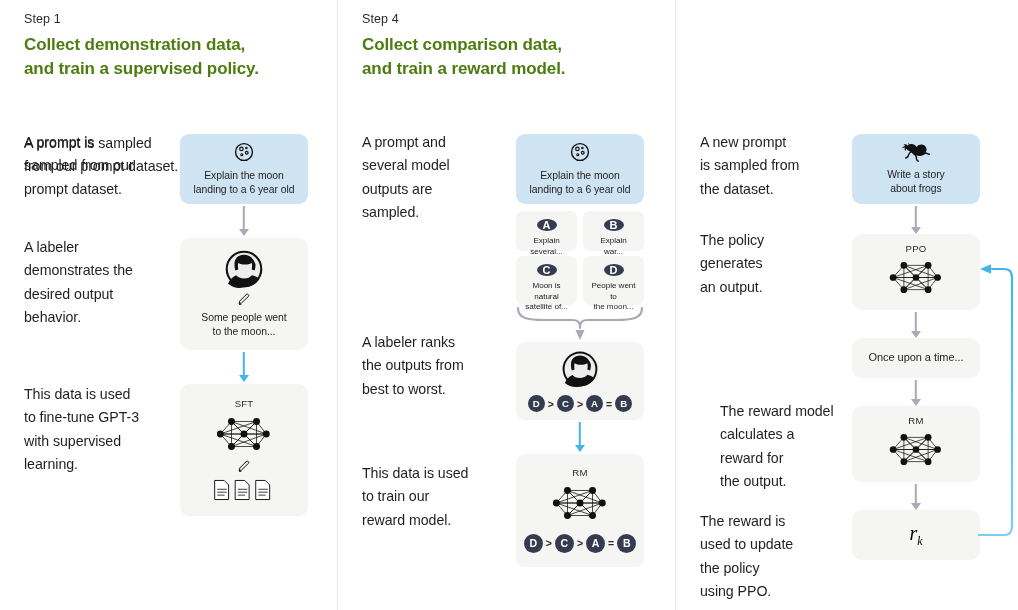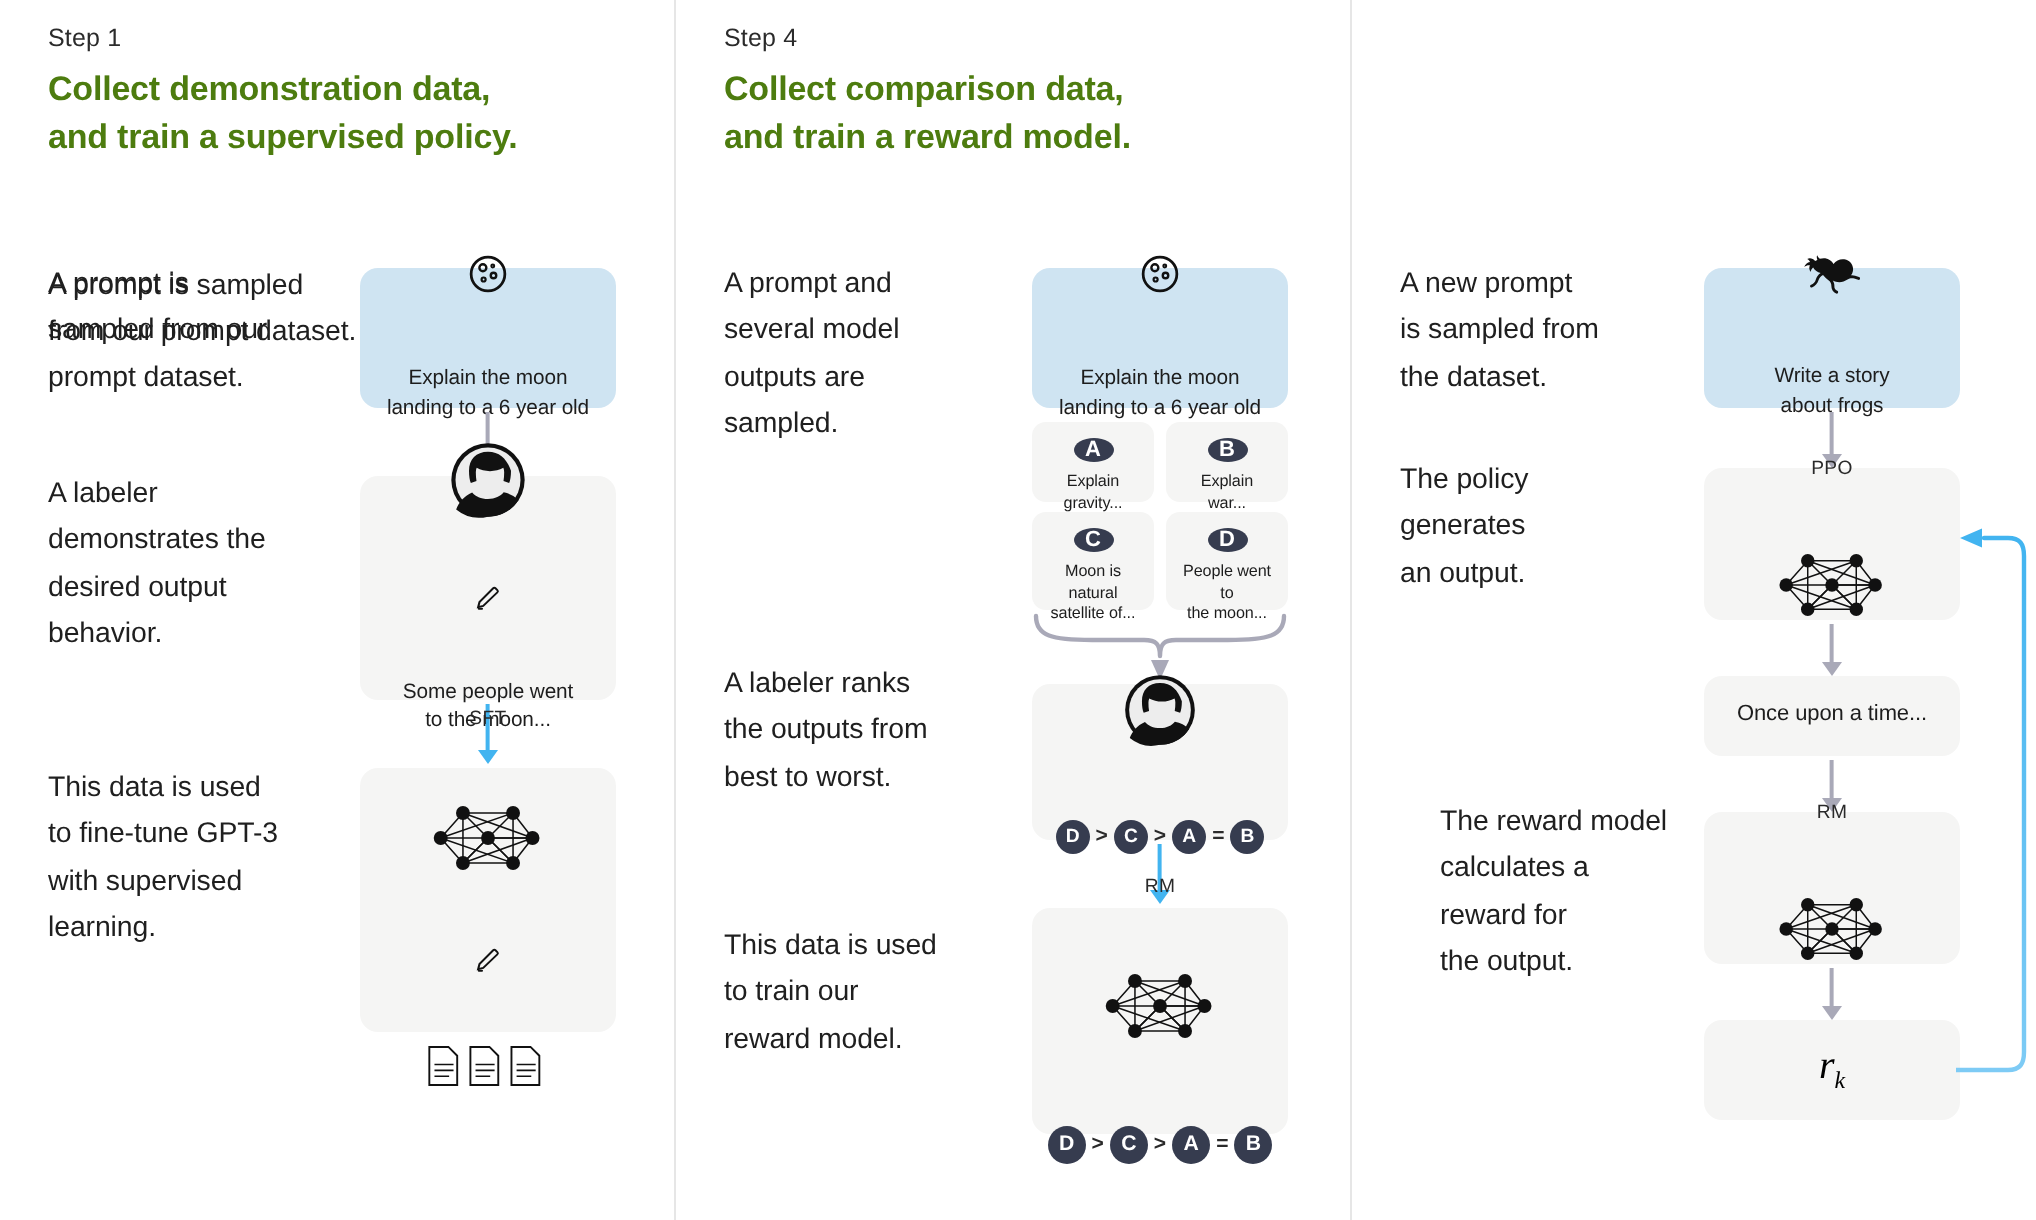--- a/index.html
+++ b/index.html
@@ -39,21 +39,21 @@
     font-size: 14.2px; line-height: 1.64; color: #1f1f1f;
     width: 158px; letter-spacing: -.05px;
   }
 
   
   .box {
     position: absolute;
     border-radius: 9px;
     background: #f5f5f4;
     display: flex; flex-direction: column;
-    align-items: center; justify-content: center; gap: 29px;
+    align-items: center; justify-content: center;
   }
   .box.blue { background: #cfe4f2; }
   .box-text {
     font-size: 10.4px; line-height: 1.38; color: #1d1d1d;
     text-align: center; padding: 0 7px; letter-spacing: -.05px;
   }
   .box-caption {
     font-size: 9.6px; color: #2a2a2a; letter-spacing: .2px;
   }
   .mini-box {
@@ -243,21 +243,21 @@
         <circle cx="9.6" cy="15" r="1.1" fill="none" stroke="#111" stroke-width="1.2"></circle>
         <circle cx="14.6" cy="7.6" r="0.8" fill="none" stroke="#111" stroke-width="1.1"></circle>
       </svg>
     </span>
     <div class="box-text" style="white-space:pre-line; margin-top:6px;">Explain the moon
 landing to a 6 year old</div>
   </div>
 
   <div class="mini-box" style="left:516px; top:211px; width:61px; height:40px;">
     <div class="letter-badge">A</div>
-    <div class="box-text" style="white-space:pre-line;">Explain gravity...</div>
+    <div class="box-text" style="white-space:pre-line;">Explain several...</div>
   </div>
   <div class="mini-box" style="left:583px; top:211px; width:61px; height:40px;">
     <div class="letter-badge">B</div>
     <div class="box-text" style="white-space:pre-line;">Explain war...</div>
   </div>
   <div class="mini-box" style="left:516px; top:256px; width:61px; height:49px;">
     <div class="letter-badge">C</div>
     <div class="box-text" style="white-space:pre-line;">Moon is natural
 satellite of...</div>
   </div>
@@ -338,20 +338,24 @@
   <div class="note" style="left:700px; top:131px; white-space:pre-line;">A new prompt
 is sampled from
 the dataset.</div>
   <div class="note" style="left:700px; top:229px; white-space:pre-line;">The policy
 generates
 an output.</div>
   <div class="note" style="left:696px; top:400px; white-space:pre-line;margin-left:24px;">The reward model
 calculates a
 reward for
 the output.</div>
+  <div class="note" style="left:700px; top:510px; white-space:pre-line;">The reward is
+used to update
+the policy
+using PPO.</div>
 
   <div class="box blue" style="left:852px; top:134px; width:128px; height:70px;">
     <span>
       <svg width="30" height="20" viewBox="0 0 48 32">
         <path d="M10.5 5.5c-1.6-1.9-4.2-2.6-6.3-1.6 1 .5 1.8 1.4 2.2 2.4-2.2.3-4 1.9-4.6 4 1.3-1 2.9-1.5 4.5-1.3-.8 1.7-.6 3.8.6 5.3.2-1.4.9-2.7 2-3.6 1.3 2.2 3.5 3.8 6 4.4-1.9 1.3-3.3 3.2-3.9 5.4-.5 1.9-1.9 3.4-3.7 4-.6.2-1 .8-.8 1.4.2.6.8 1 1.4.8 2.6-.8 4.6-3 5.3-5.6.5-1.9 1.8-3.5 3.6-4.3 1.4 1.7 2.9 3.2 4.6 4.4 1.4 1 2.2 2.7 2.1 4.4-.1 2.6 1.4 5 3.8 6 .6.3 1.3 0 1.5-.6.3-.6 0-1.3-.6-1.5-1.5-.6-2.4-2.1-2.3-3.7.1-1.6-.4-3.2-1.3-4.5 3.8 1.9 8.3 1.6 11.8-.8 1.6-1.1 3.6-1.4 5.4-.8l3.1 1c.6.2 1.3-.1 1.5-.8.2-.6-.1-1.3-.8-1.5l-3.1-1c-1.1-.4-2.2-.5-3.3-.4 1.3-1.6 1.9-3.7 1.6-5.8-.4-3.3-2.8-6-6-6.8-3.6-.9-7.4.5-9.6 3.5-1.4-2.4-3.8-4.1-6.6-4.5-1.5-.2-3 0-4.4.5-.9-.8-1.6-1.8-2.1-2.9-.2.5-.3 1-.3 1.5 0 .8.2 1.6.5 2.3z" fill="#111"></path>
       </svg>
     </span>
     <div class="box-text" style="white-space:pre-line; margin-top:6px;">Write a story
 about frogs</div>
   </div>

